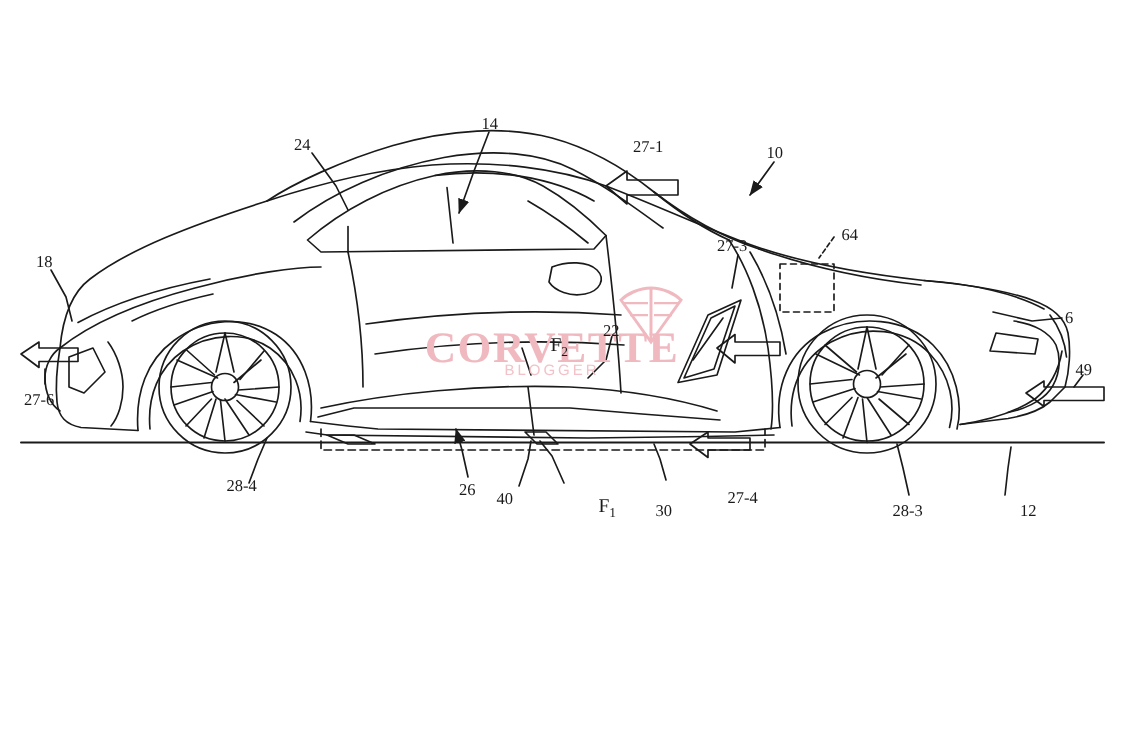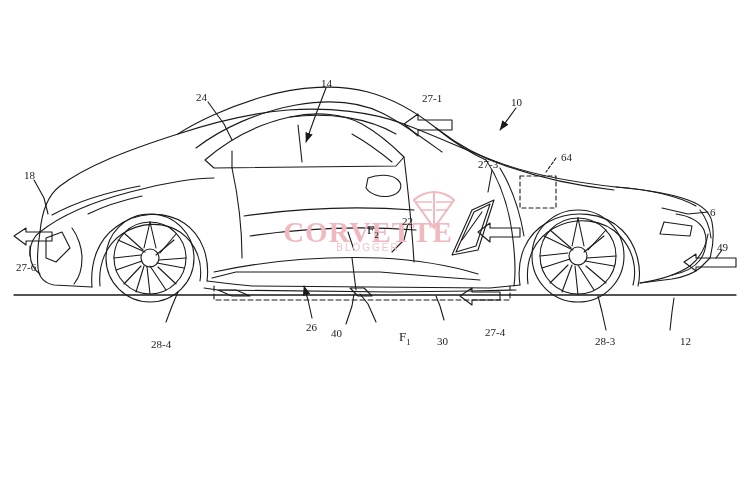--- a/index.html
+++ b/index.html
@@ -267,21 +267,21 @@
   <div class="lbl" style="left:196px; top:92px;">24</div>
   <div class="lbl" style="left:321px; top:78px;">14</div>
   <div class="lbl" style="left:422px; top:93px;">27-1</div>
   <div class="lbl" style="left:511px; top:97px;">10</div>
   <div class="lbl" style="left:478px; top:159px;">27-3</div>
   <div class="lbl" style="left:561px; top:152px;">64</div>
   <div class="lbl" style="left:710px; top:207px;">6</div>
   <div class="lbl" style="left:717px; top:242px;">49</div>
   <div class="lbl" style="left:402px; top:216px;">22</div>
   <div class="lbl" style="left:16px;  top:262px;">27-6</div>
-  <div class="lbl" style="left:151px; top:339px;text-align:center;">28-4</div>
+  <div class="lbl" style="left:151px; top:319px;text-align:center;">28-4</div>
   <div class="lbl" style="left:306px; top:322px;">26</div>
   <div class="lbl" style="left:331px; top:328px;">40</div>
   <div class="lbl" style="left:437px; top:325px;margin-top:11px;">30</div>
   <div class="lbl" style="left:485px; top:327px;">27-4</div>
   <div class="lbl" style="left:595px; top:336px;">28-3</div>
   <div class="lbl" style="left:680px; top:336px;">12</div>
 
   <div class="lbl sub" style="left:339px; top:223px;">
     <span>F</span><sub>2</sub>
   </div>

